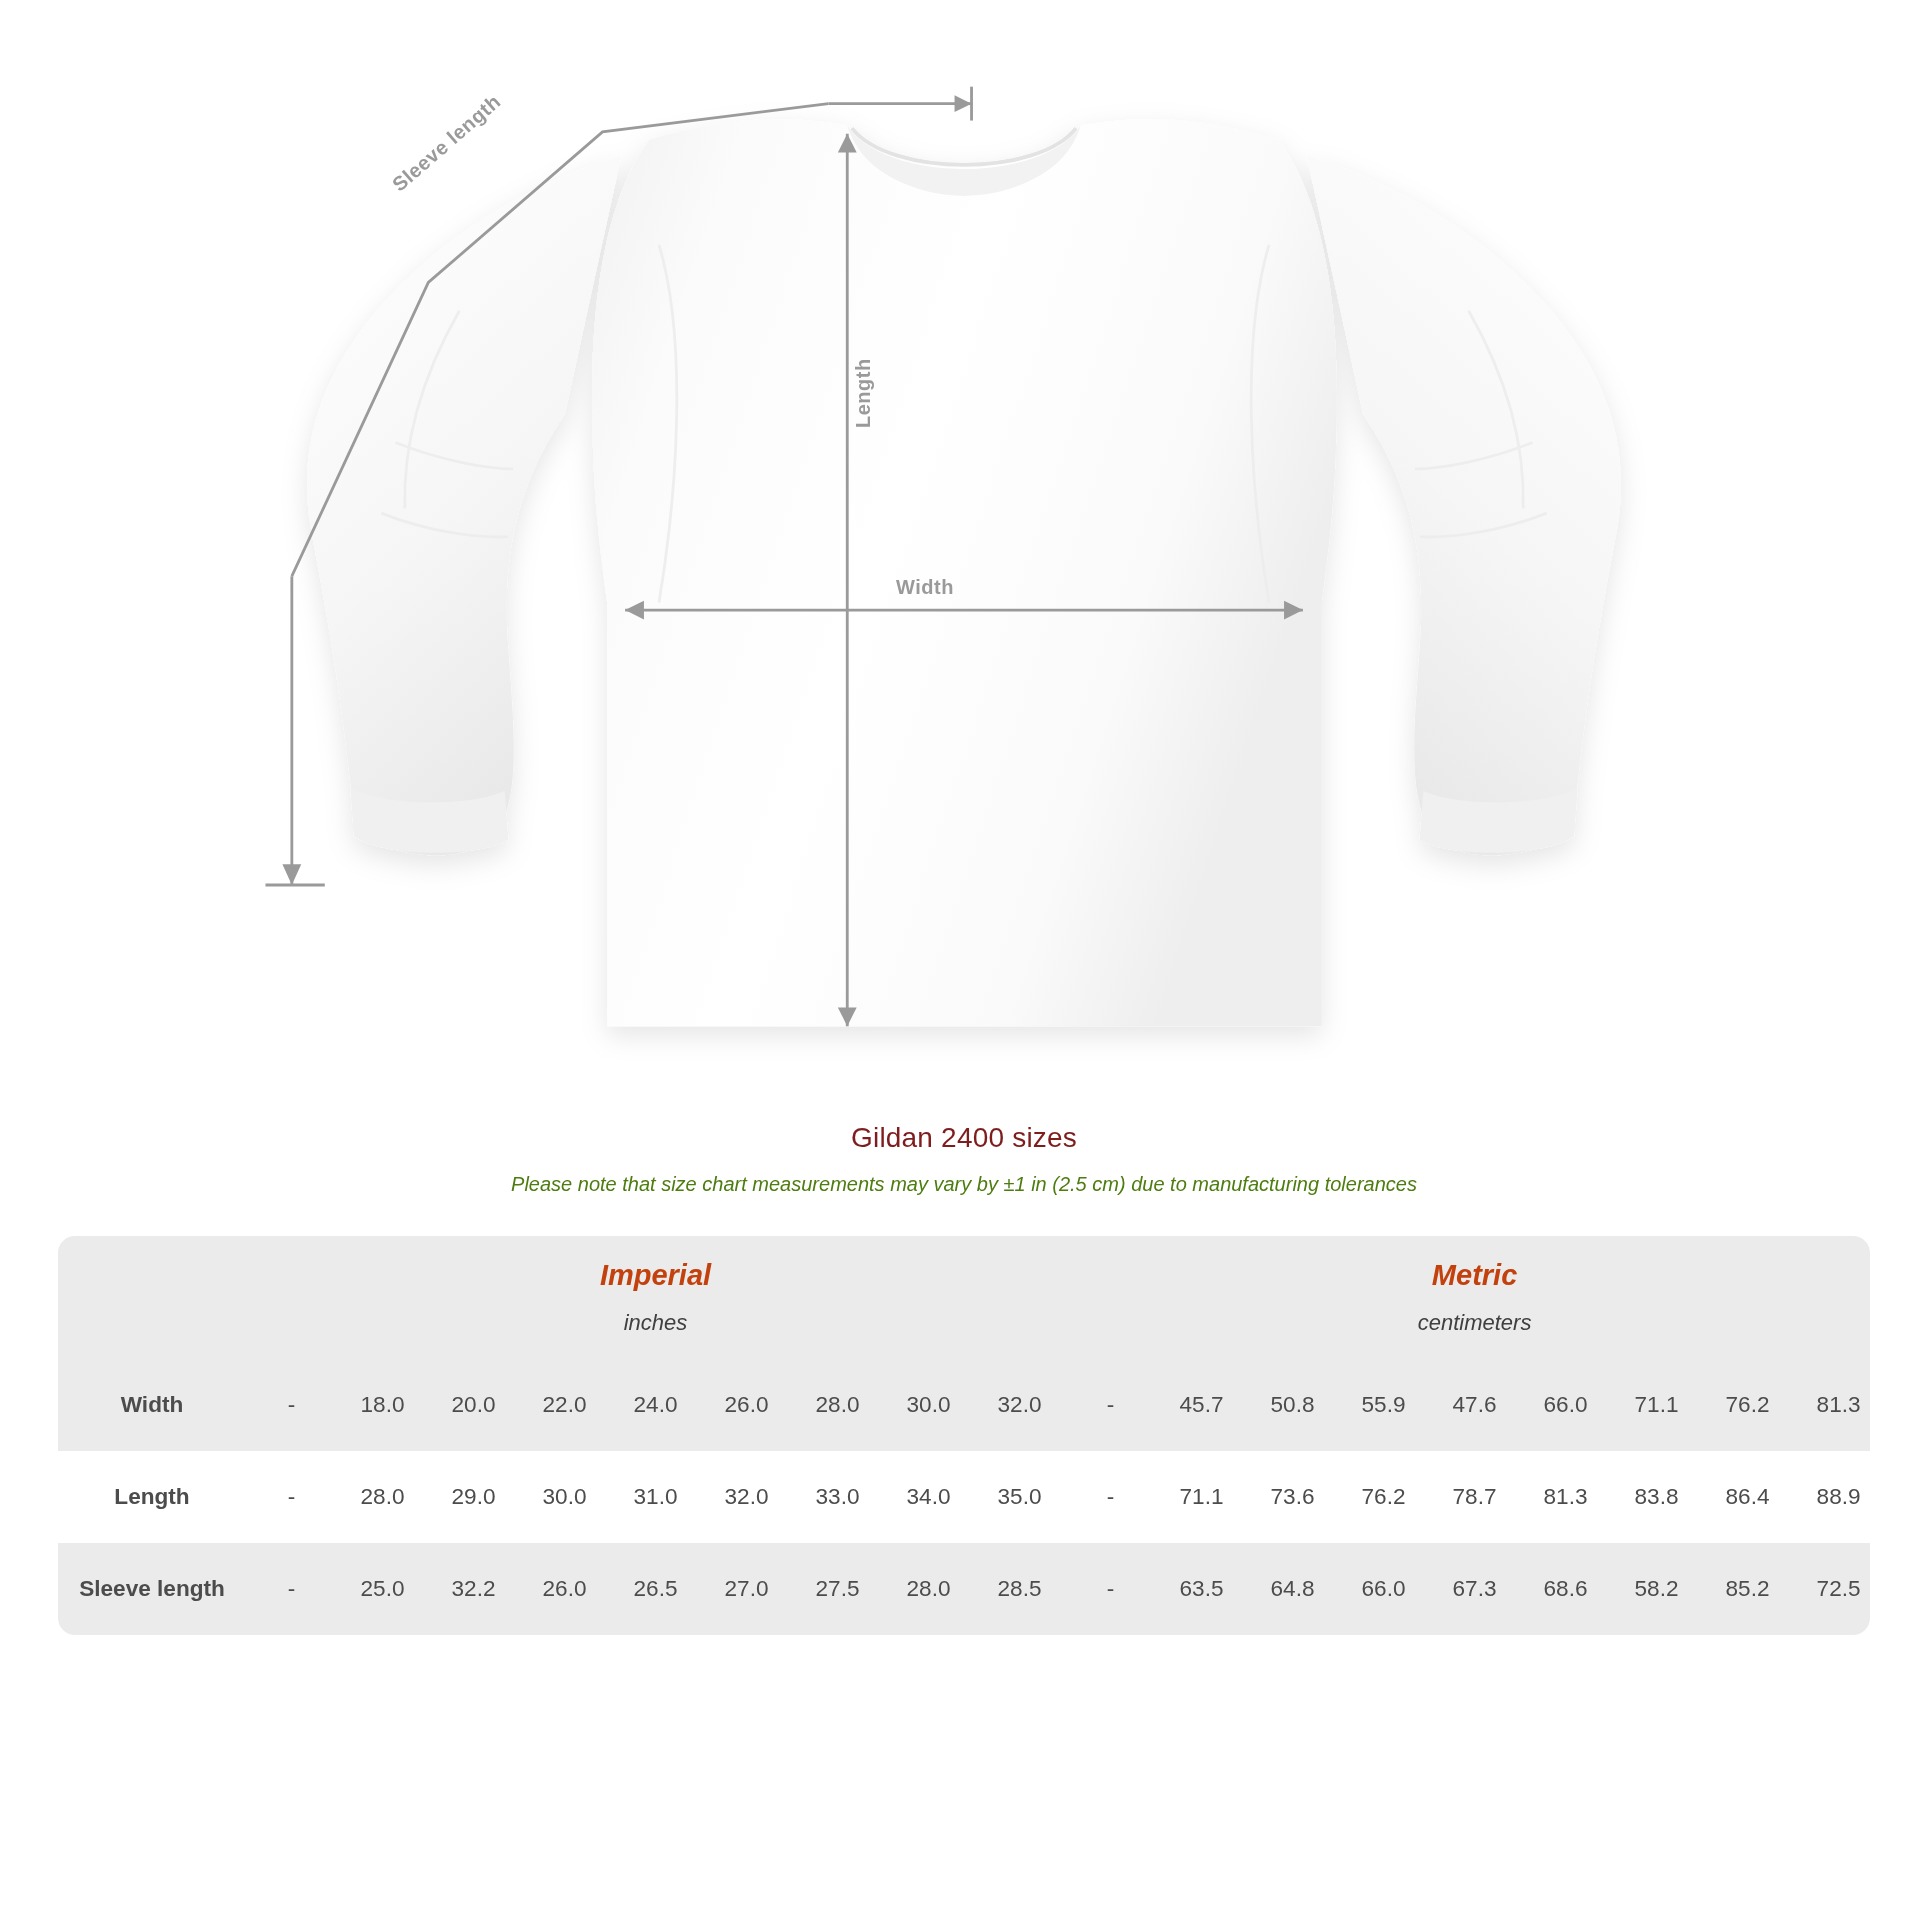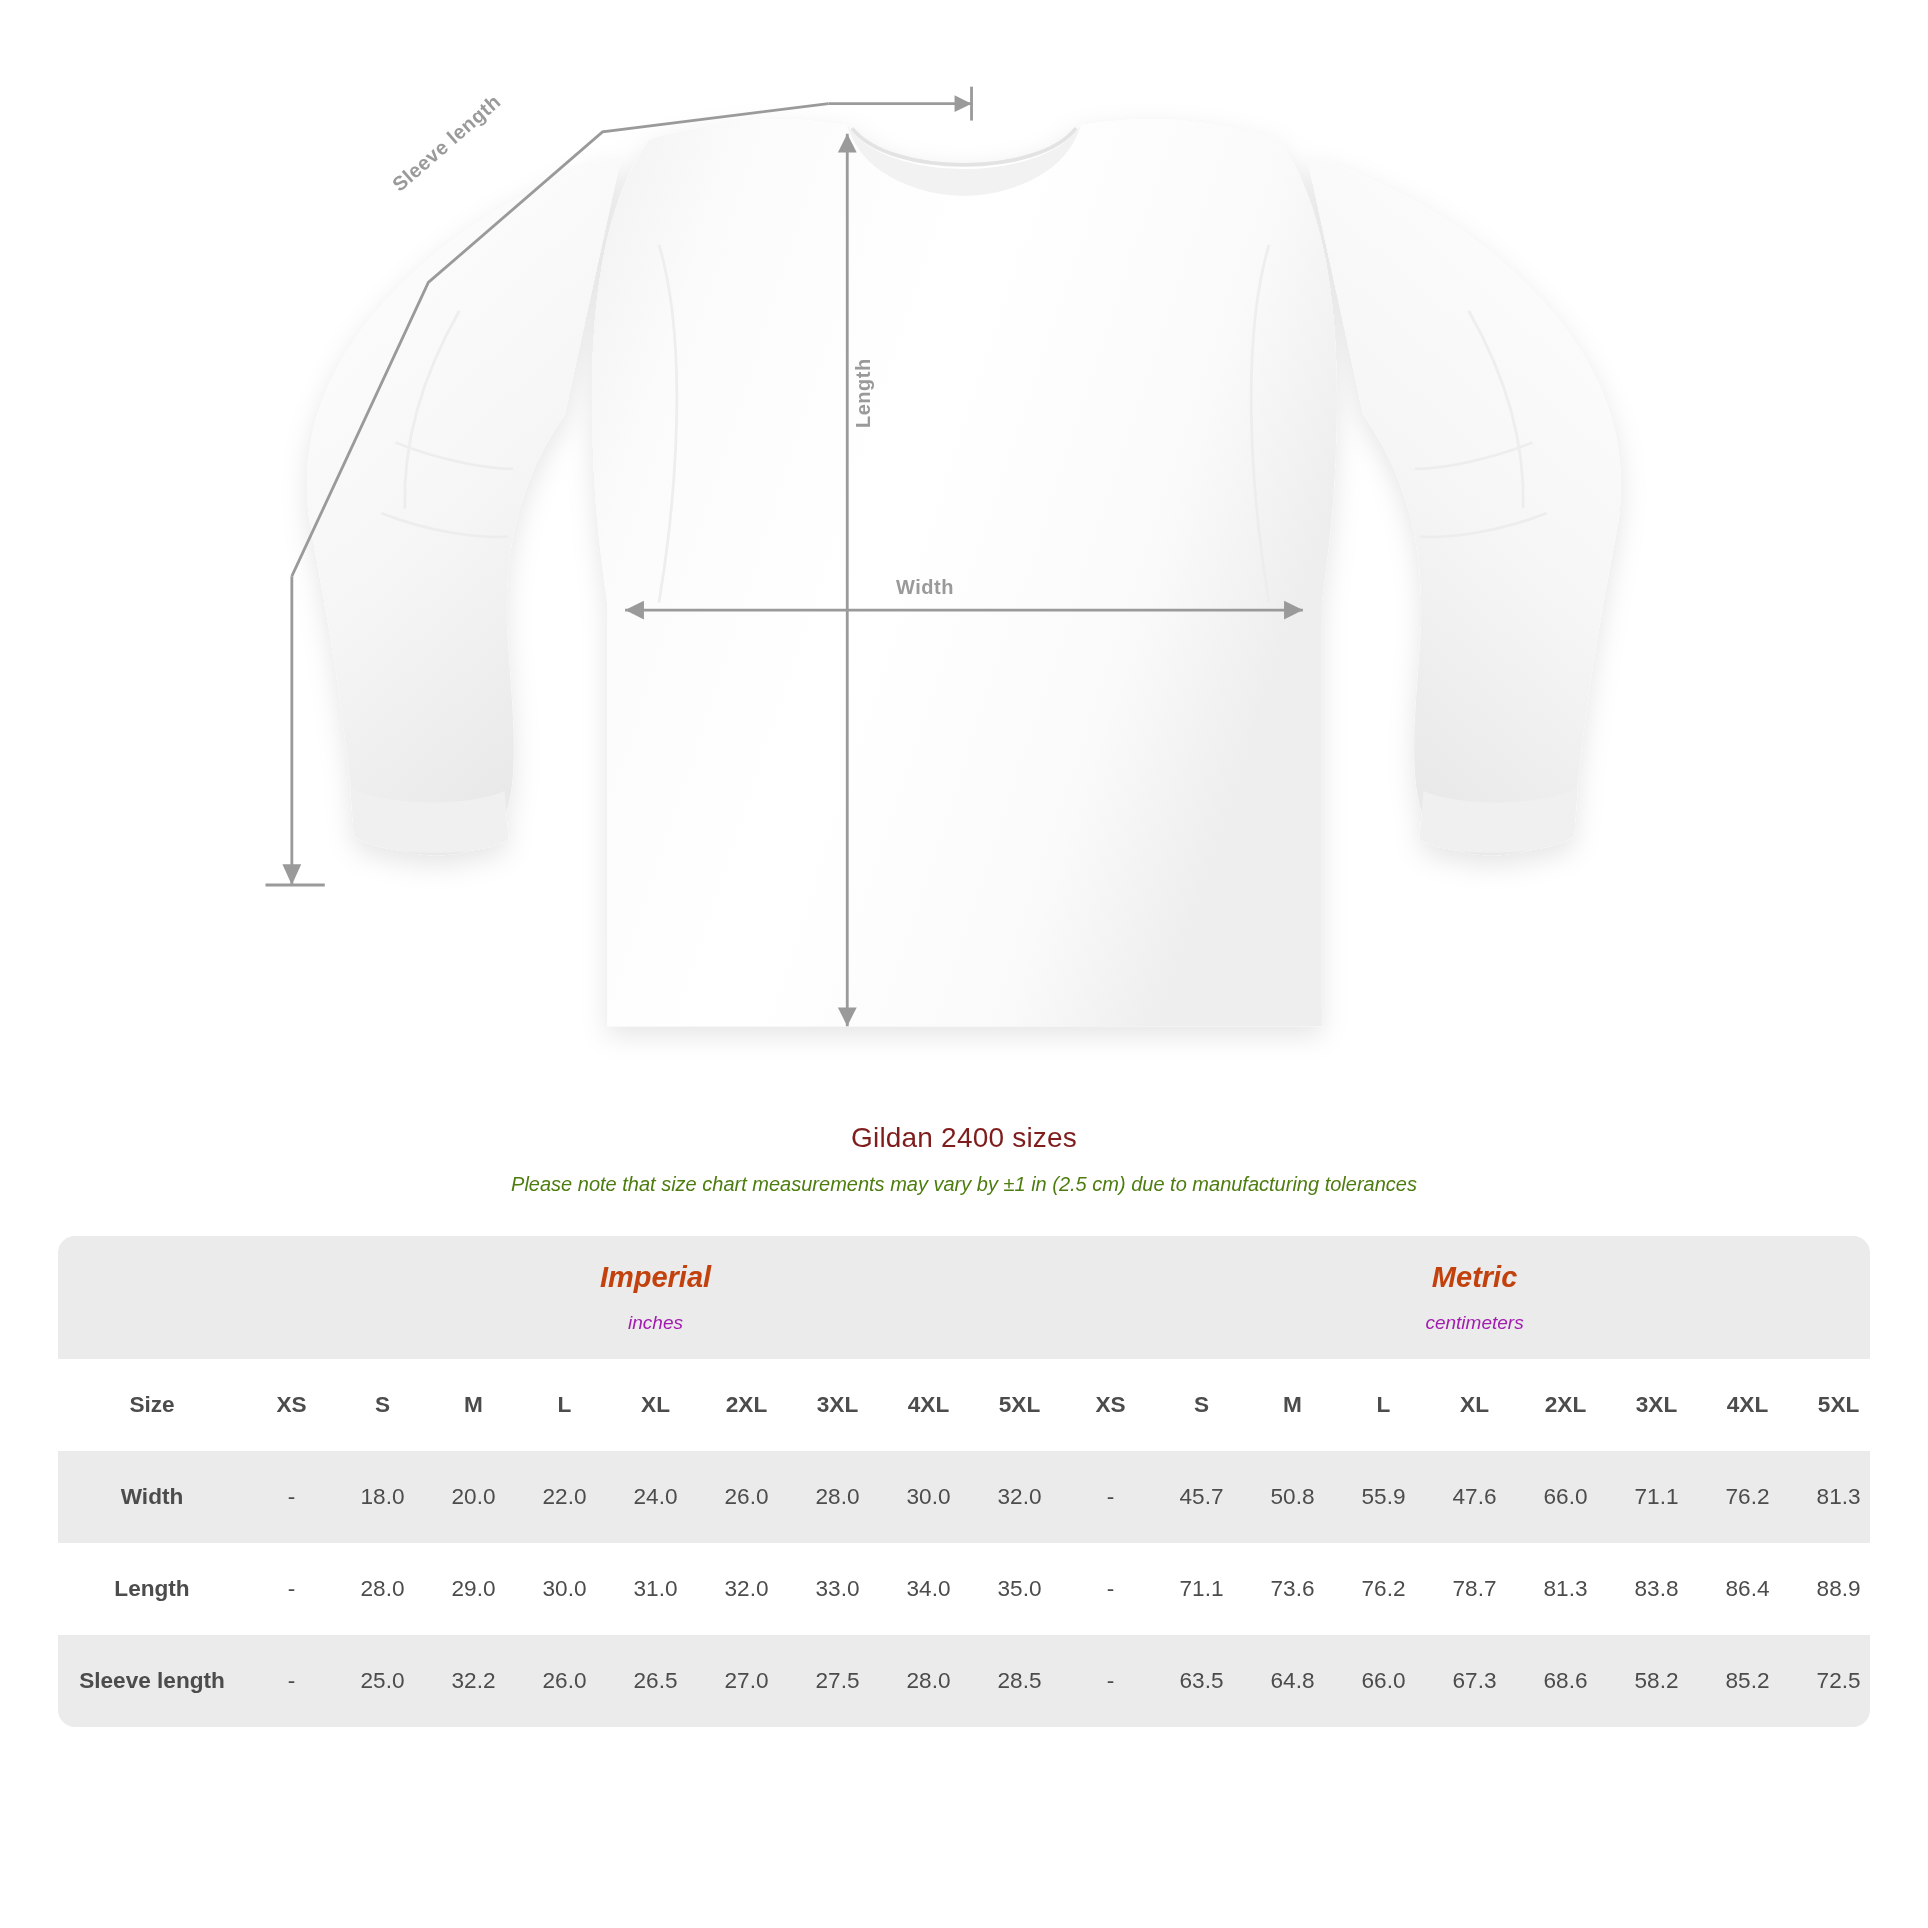--- a/index.html
+++ b/index.html
@@ -98,23 +98,23 @@
     height: 121px;
     vertical-align: middle;
   }
   .unit-name {
     font-size: 29px;
     font-weight: bold;
     font-style: italic;
     color: #c2410c;
   }
   .unit-sub {
-    font-size: 19px;
+    font-size: 22px;
     font-style: italic;
-    color: #a21caf;
+    color: #404040;
     margin-top: 18px;
   }
   
   .size-row td {
     background: #ffffff;
     height: 90px;
     font-weight: bold;
     color: #5b5b5b;
     font-size: 23.5px;
   }
@@ -281,41 +281,20 @@
           <td colspan="9">
             <div class="unit-name">Imperial</div>
             <div class="unit-sub">inches</div>
           </td>
           <td colspan="9">
             <div class="unit-name">Metric</div>
             <div class="unit-sub">centimeters</div>
           </td>
         </tr>
 
-        <tr class="size-row">
-          <td>Size</td>
-          <td>XS</td>
-          <td>S</td>
-          <td>M</td>
-          <td>L</td>
-          <td>XL</td>
-          <td>2XL</td>
-          <td>3XL</td>
-          <td>4XL</td>
-          <td>5XL</td>
-          <td>XS</td>
-          <td>S</td>
-          <td>M</td>
-          <td>L</td>
-          <td>XL</td>
-          <td>2XL</td>
-          <td>3XL</td>
-          <td>4XL</td>
-          <td>5XL</td>
-        </tr>
 
         <tr class="data-row shade">
           <td class="row-head">Width</td>
           <td>-</td>
           <td>18.0</td>
           <td>20.0</td>
           <td>22.0</td>
           <td>24.0</td>
           <td>26.0</td>
           <td>28.0</td>

